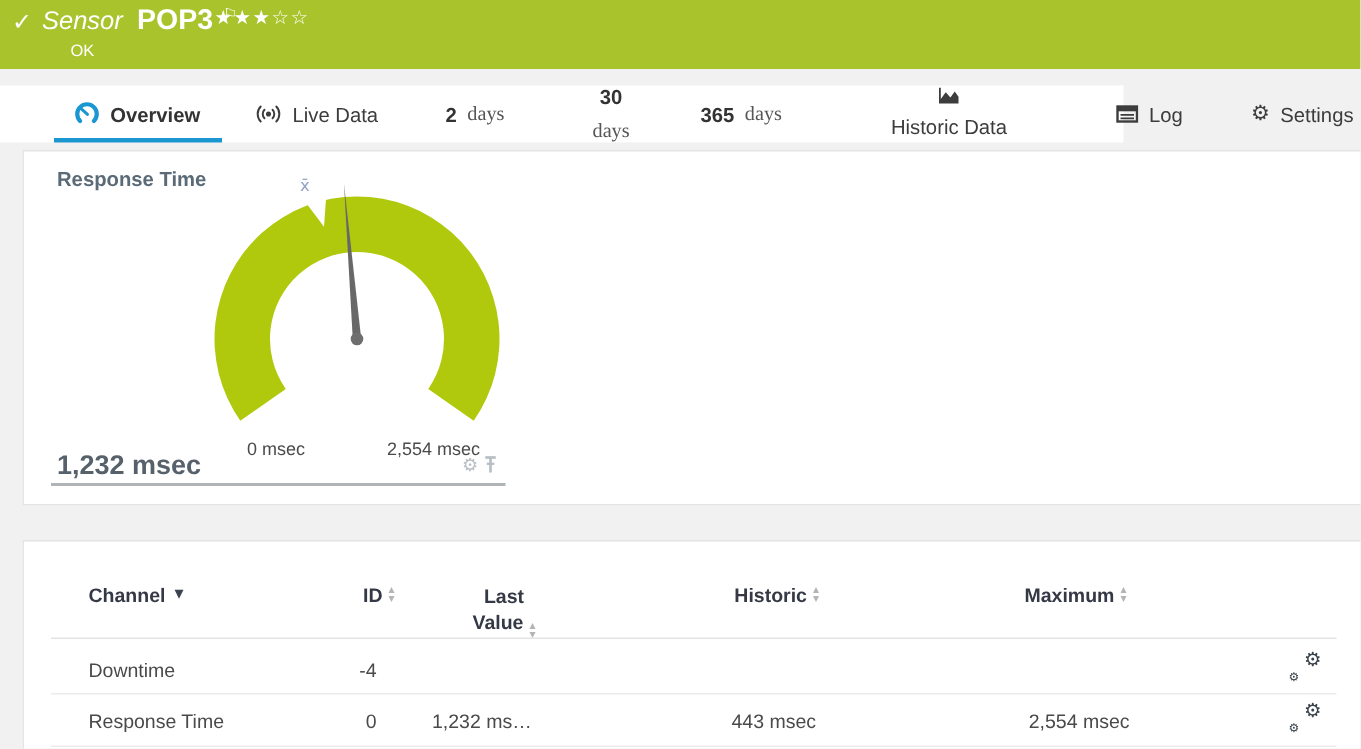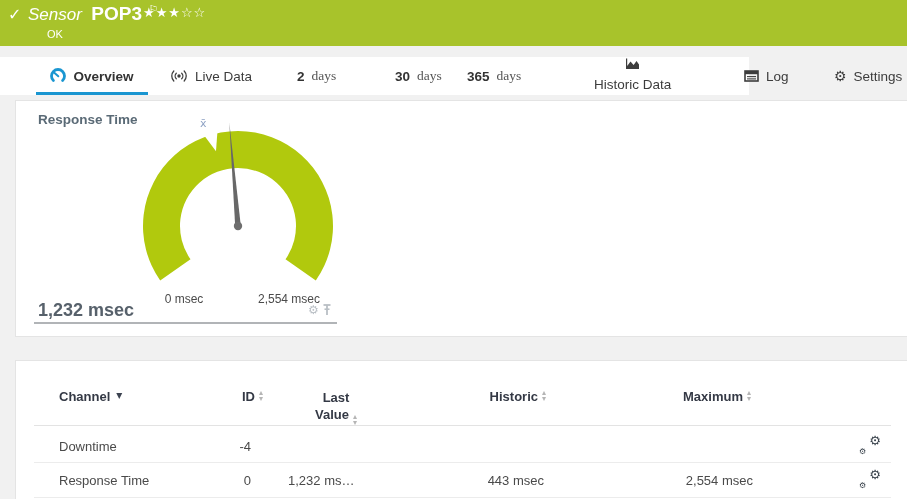--- a/index.html
+++ b/index.html
@@ -18,21 +18,21 @@
   .topbar .status-ok { position:absolute; left:47px; top:28px; font-size:11px; font-weight:normal; }
 
   
   .tabstrip { position:absolute; left:0; top:57px; width:749px; height:38px; background:#fff; }
   .tab { position:absolute; top:0; height:38px; display:flex; align-items:center; gap:7px;
          font-size:13.5px; color:#3c3c3c; cursor:pointer; white-space:nowrap; }
   .tab .num { font-weight:bold; color:#333; }
   .tab .unit { color:#555;font-family:Liberation Serif, serif; }
   .tab-overview { left:36px; width:112px; justify-content:center; font-weight:bold; color:#333; }
   .tab-underline { position:absolute; left:0; bottom:0; width:100%; height:3px; background:#1a96d1; }
-  .tab-live { left:170px; } .tab-2d { left:297px; } .tab-30d { left:395px; } .tab-365d { left:467px; }
+  .tab-live { left:170px; } .tab-2d { left:297px; } .tab-30d { left:395px;flex-direction:column; } .tab-365d { left:467px; }
   .tab-hist { left:594px;flex-direction:column; } .tab-log { left:744px; } .tab-set { left:834px; }
   .tabicon { display:inline-flex; align-items:center; }
   .gearglyph { font-size:14px; color:#3d3d3d; line-height:1; }
 
   
   .panel { position:absolute; left:15px; width:900px; background:#fff; border:1px solid #e4e4e4; }
   .panel-gauge { top:100px; height:237px; }
   .panel-table { top:360px; height:150px; }
 
   .panel-title { position:absolute; left:22px; top:11px; font-size:13.5px; font-weight:bold; color:#5a6a76; }

